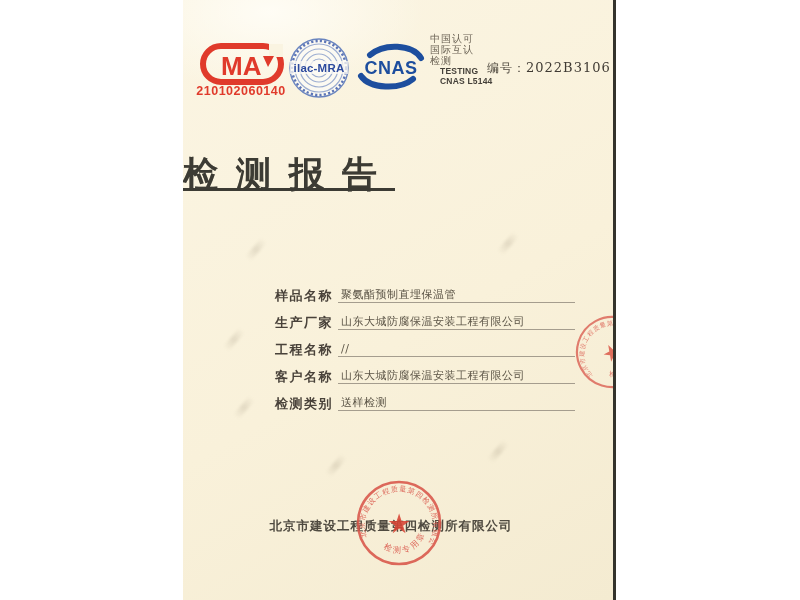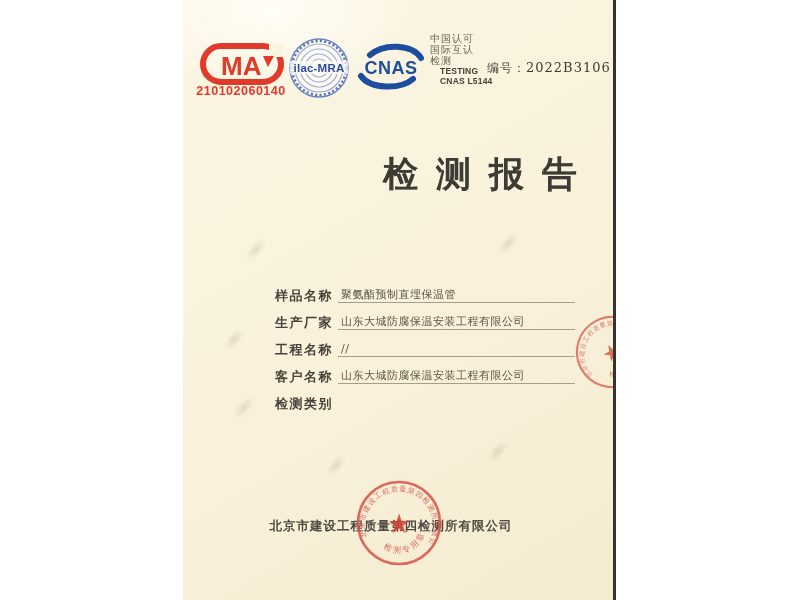--- a/index.html
+++ b/index.html
@@ -20,23 +20,24 @@
   .cma-num{left:10px;top:84px;width:96px;text-align:center;
     font:700 12.5px "Liberation Sans",sans-serif;color:#e03a2b;letter-spacing:.5px;}
   .acc-block{left:247px;top:34px;line-height:10.8px;}
   .acc-zh{font-size:10px;color:#6b6355;letter-spacing:1px;}
   .acc-en{font:700 8.5px "Liberation Sans",sans-serif;color:#45413a;letter-spacing:.2px;margin-left:10px;}
   .report-no{left:304px;top:57px;white-space:nowrap;}
   .report-no .lbl{font-size:12px;color:#4e483e;letter-spacing:1px;}
   .report-no .val{font-size:13px;color:#3f3a33;letter-spacing:1px;margin-left:0;}
   
   .doc-title{
-    left:0;top:151px;width:100%;text-align:right;
-    font-size:35px;font-weight:600;color:#3c3b34;letter-spacing:18px;padding-right:18px;box-sizing:border-box;
+    left:0;top:151px;width:100%;text-align:left;
+    font-size:35px;font-weight:600;color:#3c3b34;letter-spacing:18px;padding-right:12px;box-sizing:border-box;
     text-shadow:0 0 .6px rgba(60,59,52,.45);
+    text-decoration:underline;
   }
   
   .row{position:absolute;left:92px;width:310px;height:21px;}
   .flabel{font-size:13px;font-weight:700;color:#49423a;letter-spacing:1.5px;}
   .fline{position:absolute;left:63px;top:-2px;width:237px;height:19px;
     border-bottom:1px solid #a59d8e;}
   .fvalue{font-size:11px;color:#5b5446;letter-spacing:.5px;padding-left:3px;white-space:nowrap;}
   
   .footer-org{
     left:0;top:518px;width:100%;text-align:center;box-sizing:border-box;padding-right:14px;
@@ -112,20 +113,23 @@
     </span>
   </div>
   <div class="row" style="top:366px">
     <span class="flabel">客户名称</span>
     <span class="fline">
       <span class="fvalue">山东大城防腐保温安装工程有限公司</span>
     </span>
   </div>
   <div class="row" style="top:393px">
     <span class="flabel">检测类别</span>
+    <span class="fline">
+      <span class="fvalue">送样检测</span>
+    </span>
   </div>
 
   <div class="abs footer-org">北京市建设工程质量第四检测所有限公司</div>
 
   <svg class="abs seal-bottom" viewBox="0 0 88 88">
     <defs>
       <path id="arcTopB" d="M 13,62 A 34.5,34.5 0 1 1 75,62" fill="none"></path>
       <path id="arcBotB" d="M 19,57 A 27,27 0 0 0 69,57" fill="none"></path>
     </defs>
     <circle cx="44" cy="44" r="41" fill="none" stroke="#d9564a" stroke-width="2.6"></circle>

